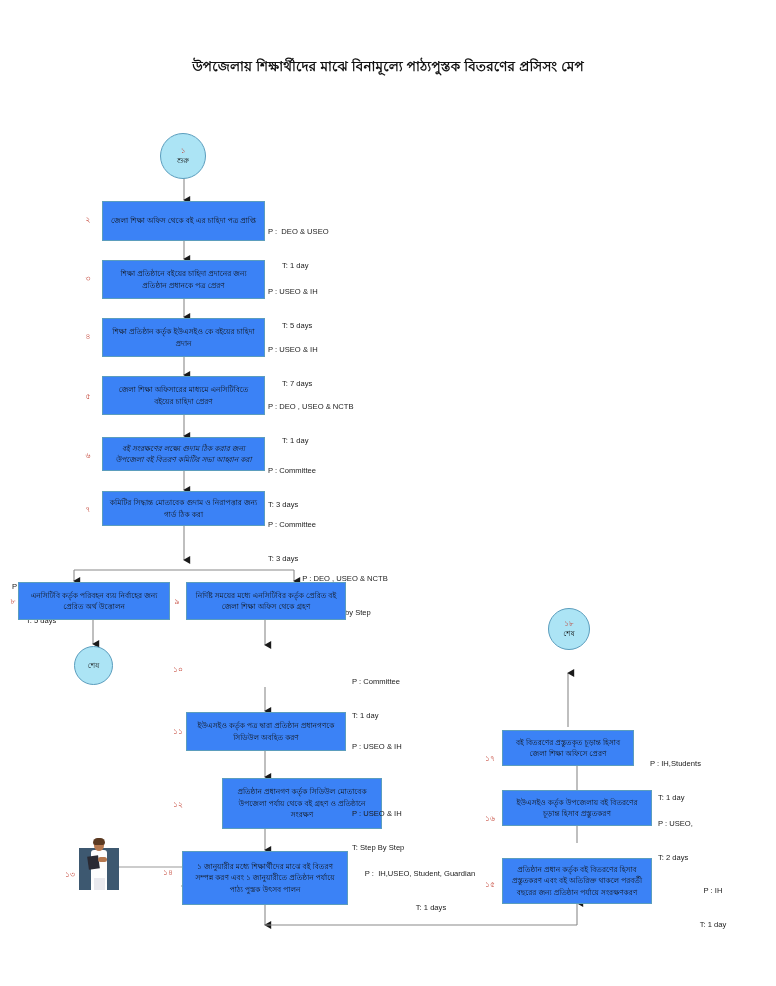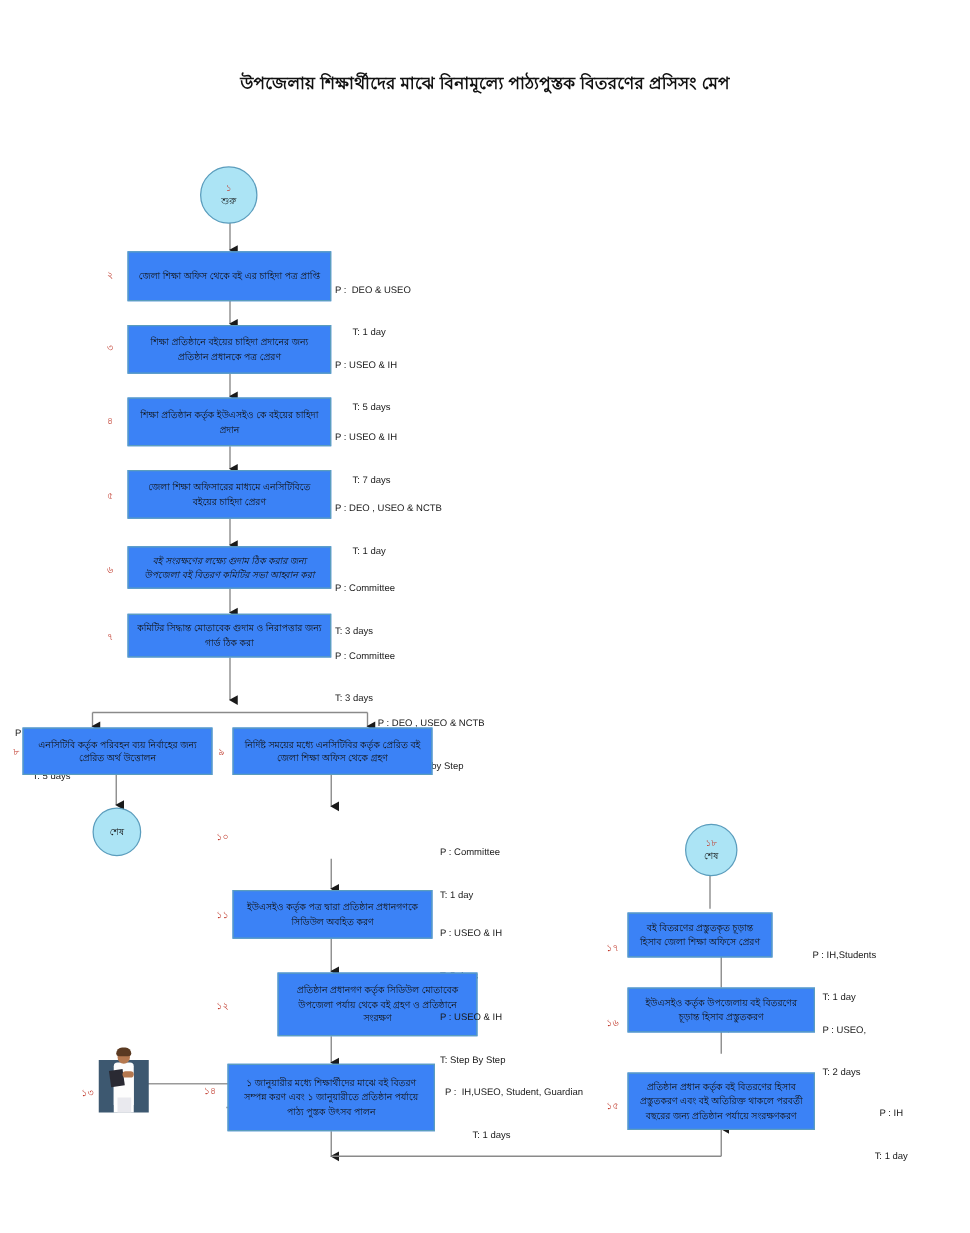--- a/index.html
+++ b/index.html
@@ -239,21 +239,21 @@
     <div class="head"></div>
     <div class="hair"></div>
     <div class="book"></div>
     <div class="arm"></div>
   </div>
 
   <div class="num" style="left:160px;top:866px;width:16px;">১৪</div>
   <div class="node" style="left:182px;top:851px;width:166px;height:54px;">
     <span>১ জানুয়ারীর মধ্যে শিক্ষার্থীদের মাঝে বই বিতরণ সম্পন্ন করণ  এবং ১ জানুয়ারীতে প্রতিষ্ঠান পর্যায়ে পাঠ্য পুস্তক উৎসব  পালন</span>
   </div>
-  <div class="pt" style="left:356px;top:845px;width:128px;">
+  <div class="pt" style="left:356px;top:845px;width:128px;text-align:center;">
     <div>P :  IH,USEO, Student, Guardian</div>
     <div style="padding-left:22px;">T: 1 days</div>
   </div>
 
   <div class="num" style="left:482px;top:878px;width:16px;">১৫</div>
   <div class="node" style="left:502px;top:858px;width:150px;height:46px;">
     <span>প্রতিষ্ঠান প্রধান কর্তৃক বই বিতরণের হিসাব প্রস্তুতকরণ এবং বই  অতিরিক্ত  থাকলে পরবর্তী বছরের জন্য প্রতিষ্ঠান পর্যায়ে সংরক্ষণকরণ</span>
   </div>
   <div class="pt center" style="left:658px;top:862px;width:110px;">
     <div>P : IH</div>
@@ -263,26 +263,26 @@
   <div class="num" style="left:482px;top:812px;width:16px;">১৬</div>
   <div class="node" style="left:502px;top:790px;width:150px;height:36px;">
     <span>ইউএসইও কর্তৃক উপজেলায় বই  বিতরণের চূড়ান্ত হিসাব প্রস্তুতকরণ</span>
   </div>
   <div class="pt" style="left:658px;top:795px;width:110px;">
     <div>P : USEO,</div>
     <div>T: 2 days</div>
   </div>
 
   <div class="num" style="left:482px;top:752px;width:16px;">১৭</div>
-  <div class="node" style="left:502px;top:730px;width:116px;height:36px;">
+  <div class="node" style="left:502px;top:730px;width:132px;height:36px;">
     <span>বই  বিতরণের প্রস্তুতকৃত চূড়ান্ত হিসাব জেলা শিক্ষা অফিসে প্রেরণ</span>
   </div>
   <div class="pt" style="left:650px;top:735px;width:118px;">
     <div>P : IH,Students</div>
     <div style="padding-left:8px;">T: 1 day</div>
   </div>
 
-  <div class="circle" style="left:548px;top:659px;width:42px;height:42px;text-align:right;">
+  <div class="circle" style="left:548px;top:608px;width:42px;height:42px;text-align:right;">
     <span class="cnum">১৮</span>
     <span>শেষ</span>
   </div>
 
 </div>
 
 </body></html>

